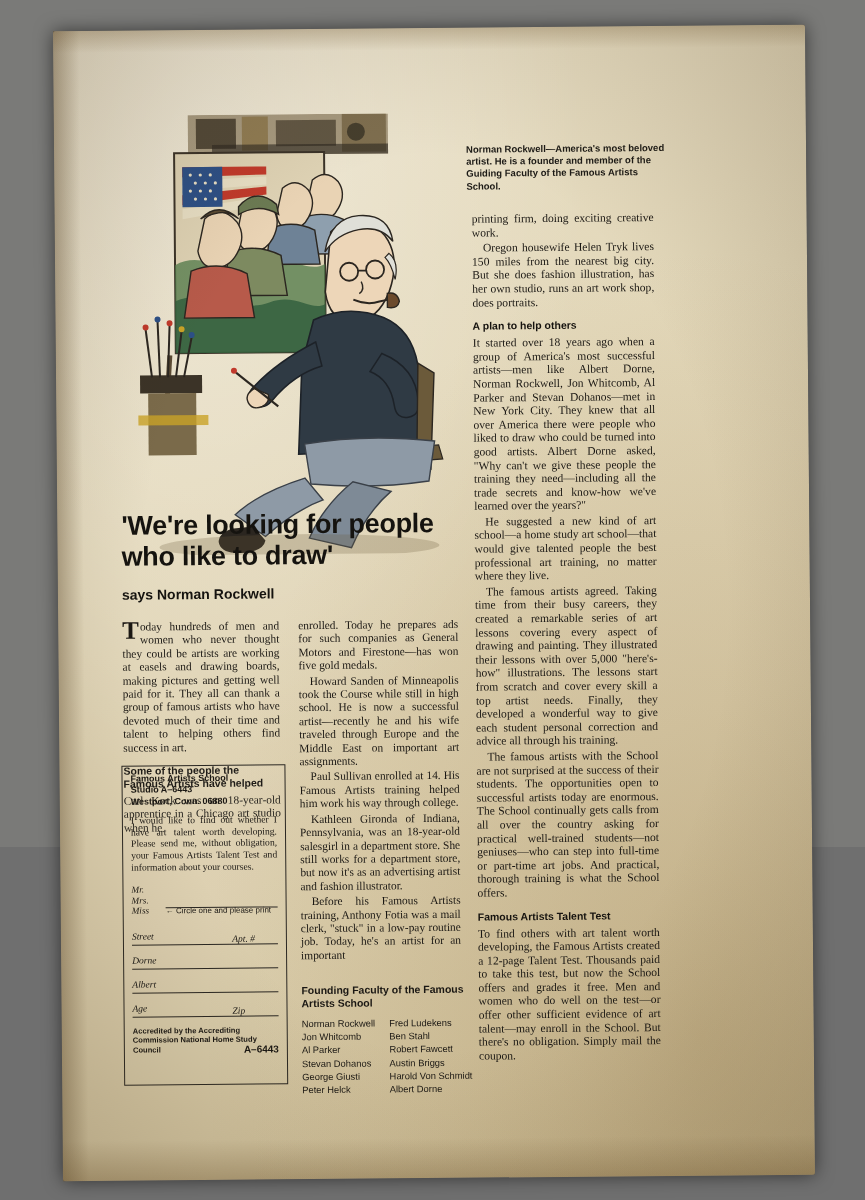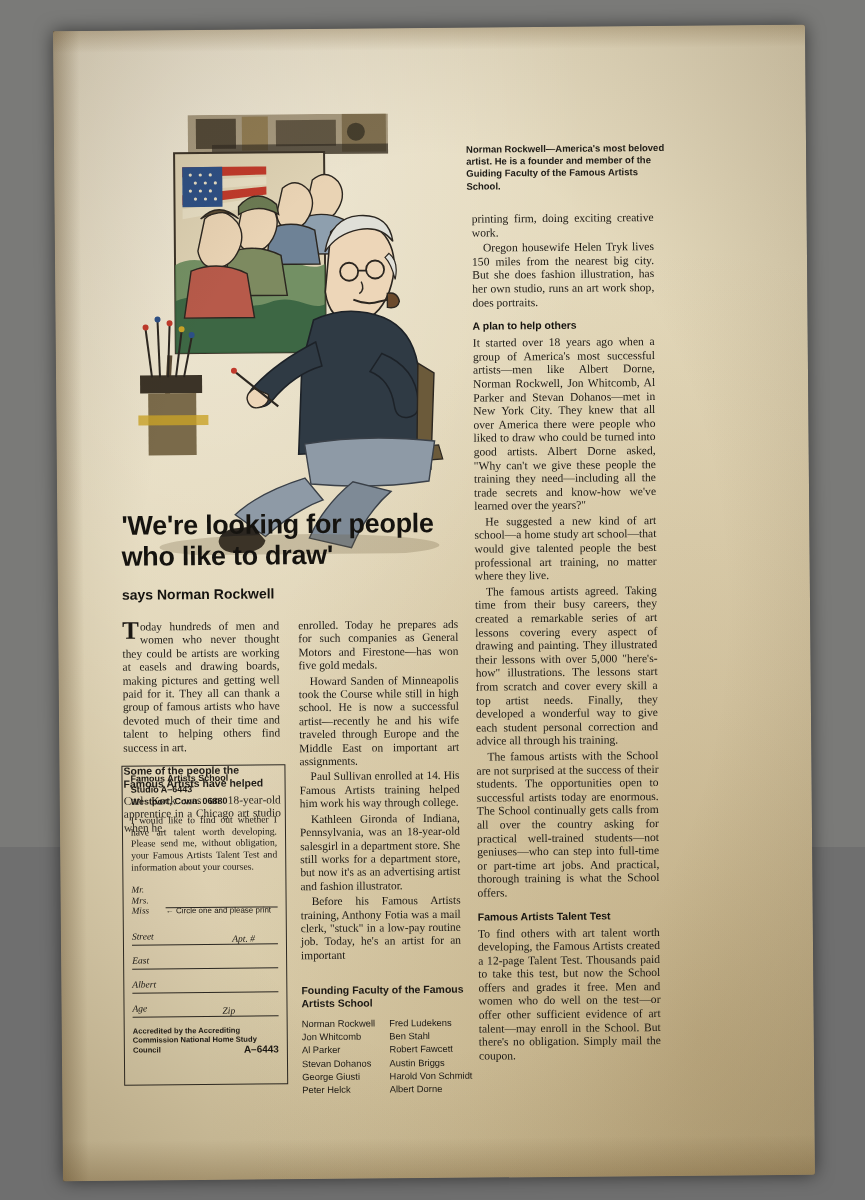--- a/index.html
+++ b/index.html
@@ -270,32 +270,32 @@
           <div class="line" style="left:34px;right:0;bottom:14px;"></div>
         </div>
 
         <div class="field" style="height:15px;">
           <span class="lbl">Street</span>
           <span class="lbl" style="position:absolute;right:20px;bottom:2px;font-style:italic;">Apt. #</span>
           <div class="line"></div>
         </div>
 
         <div class="field" style="height:15px;">
-          <span class="lbl">East</span>
+          <span class="lbl">Dorne</span>
           <div class="line"></div>
         </div>
 
         <div class="field" style="height:15px;">
           <span class="lbl">Albert</span>
           <div class="line"></div>
         </div>
 
         <div class="field" style="height:15px;">
           <span class="lbl">Age</span>
-          <span class="lbl" style="position:absolute;left:90px;bottom:2px;text-align:right;">Zip</span>
+          <span class="lbl" style="position:absolute;left:100px;bottom:2px;text-align:right;">Zip</span>
           <div class="line"></div>
         </div>
 
         <div class="accred">
           <span>Accredited by the Accrediting Commission National Home Study Council</span>
           <span class="code" style="float:right;">A–6443</span>
         </div>
       </div>
 
       <div class="faculty">

